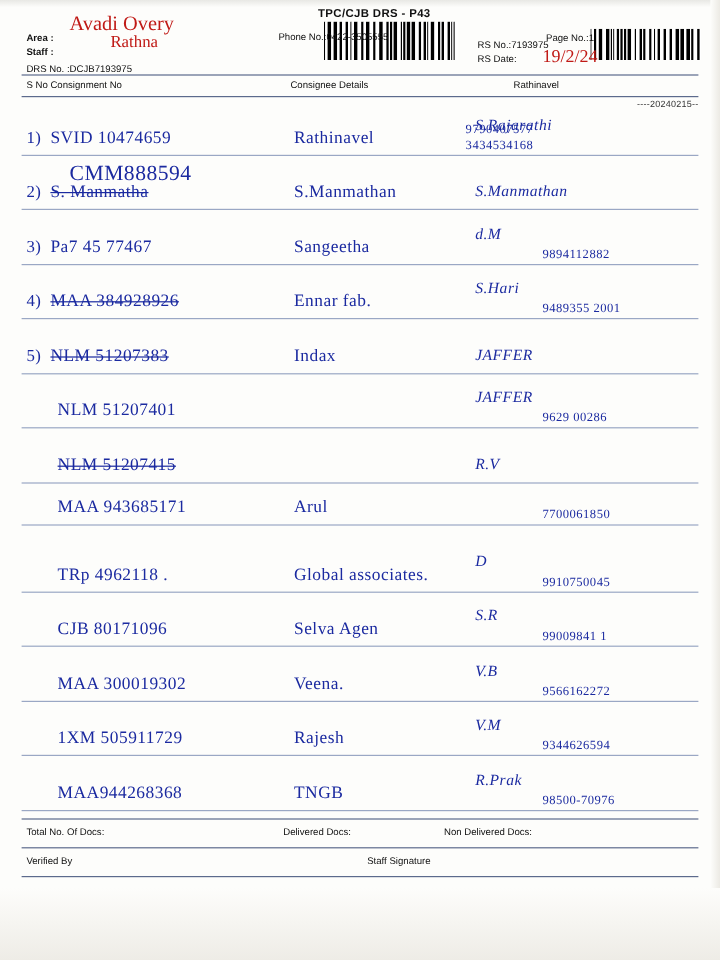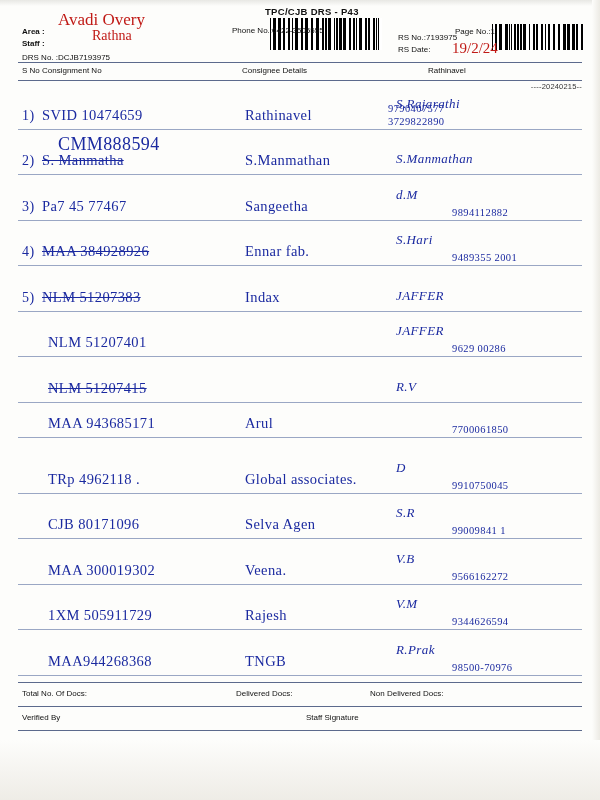--- a/index.html
+++ b/index.html
@@ -247,21 +247,21 @@
   <div class="rule dark" style="top:80px;"></div>
   <div class="date-stamp">----20240215--</div>
 
   <div id="rows-container">
       <div class="row" style="top: 84px; height: 45.5px;">
         <div class="line"></div>
         <div class="cell sno">1)</div>
         <div class="cell consign" style="left: 42px;">SVID 10474659</div>
         <div class="cell consignee">Rathinavel</div>
         <div class="cell phone">9790407577</div>
-        <div class="cell phone2" style="left: 388px;">3729822890</div>
+        <div class="cell phone2" style="left: 388px;">3434534168</div>
         <div class="cell sign" style="bottom: 18px;">S.Rajarathi</div>
       </div>
       <div class="row" style="top: 129.5px; height: 45.5px;">
         <div class="line"></div>
         <div class="cell sno">2)</div>
         <div class="cell" style="left: 58px; bottom: 20px; font-size: 18px;">CMM888594</div>
         <div class="cell consign strike" style="left: 42px;">S. Manmatha</div>
         <div class="cell consignee">S.Manmathan</div>
         <div class="cell sign" style="bottom: 8px;">S.Manmathan</div>
       </div>

